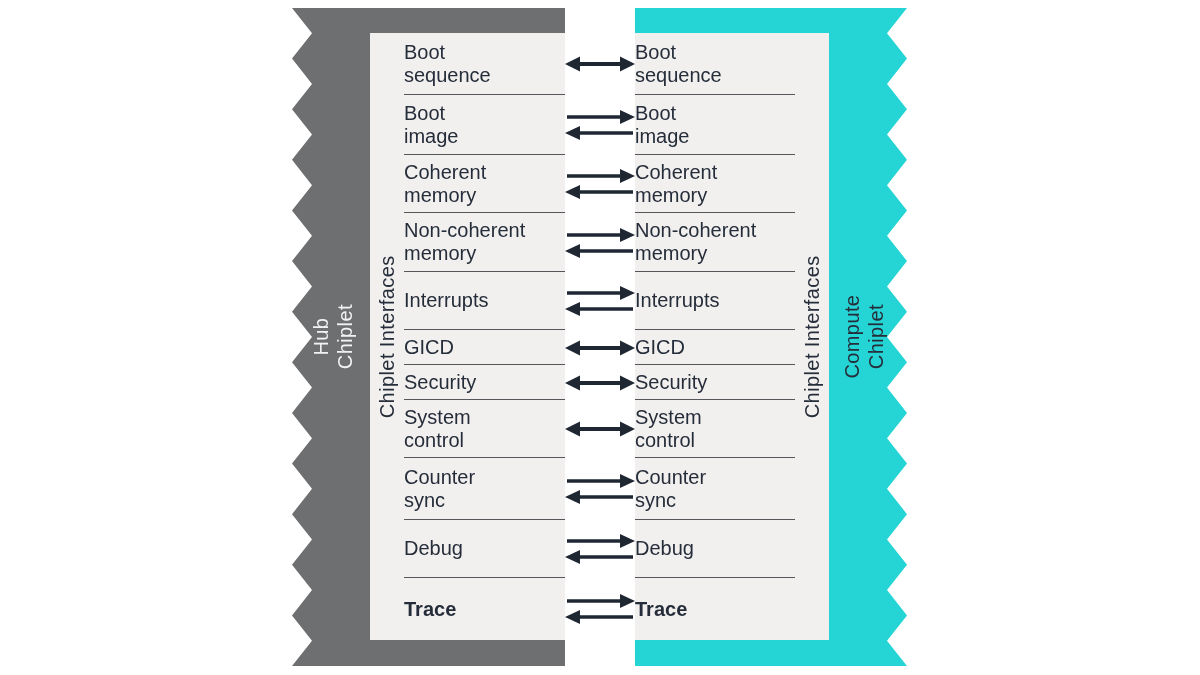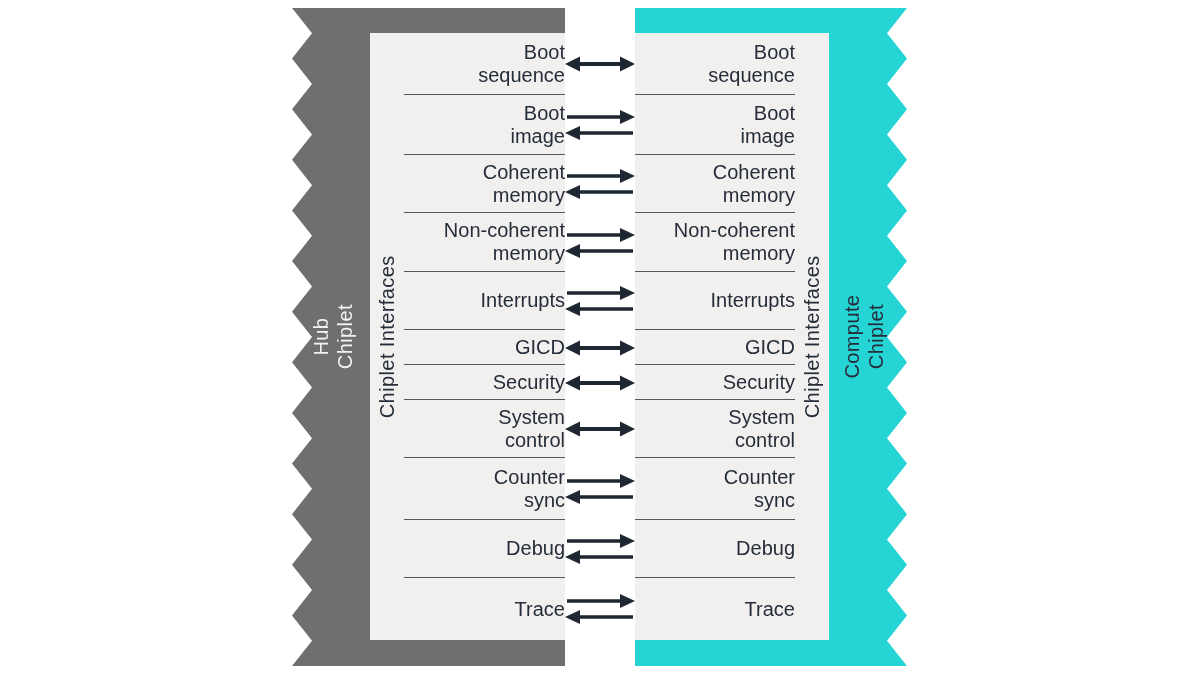--- a/index.html
+++ b/index.html
@@ -66,28 +66,28 @@
     align-items: center;
     justify-content: center;
   }
   .iface-col-left  { grid-column: 1; }
   .iface-col-right { grid-column: 5; }
 
   .row-cell {
     z-index: 1;
     display: flex;
     flex-direction: column;
-    align-items: flex-end;
+    align-items: flex-start;
     justify-content: center;
     font-size: 20px;
     line-height: 1.15;
     color: var(--ink);
     border-bottom: 1.5px solid var(--separator);
   }
-  .row-cell.no-sep { border-bottom: none; }
+  .row-cell.no-sep { border-bottom: none; font-weight: bold; }
 
   .arrow-cell {
     z-index: 1;
     display: flex;
     align-items: center;
     justify-content: center;
     overflow: visible;
   }
   .arrow-cell svg { display: block; overflow: visible; }
 </style>

